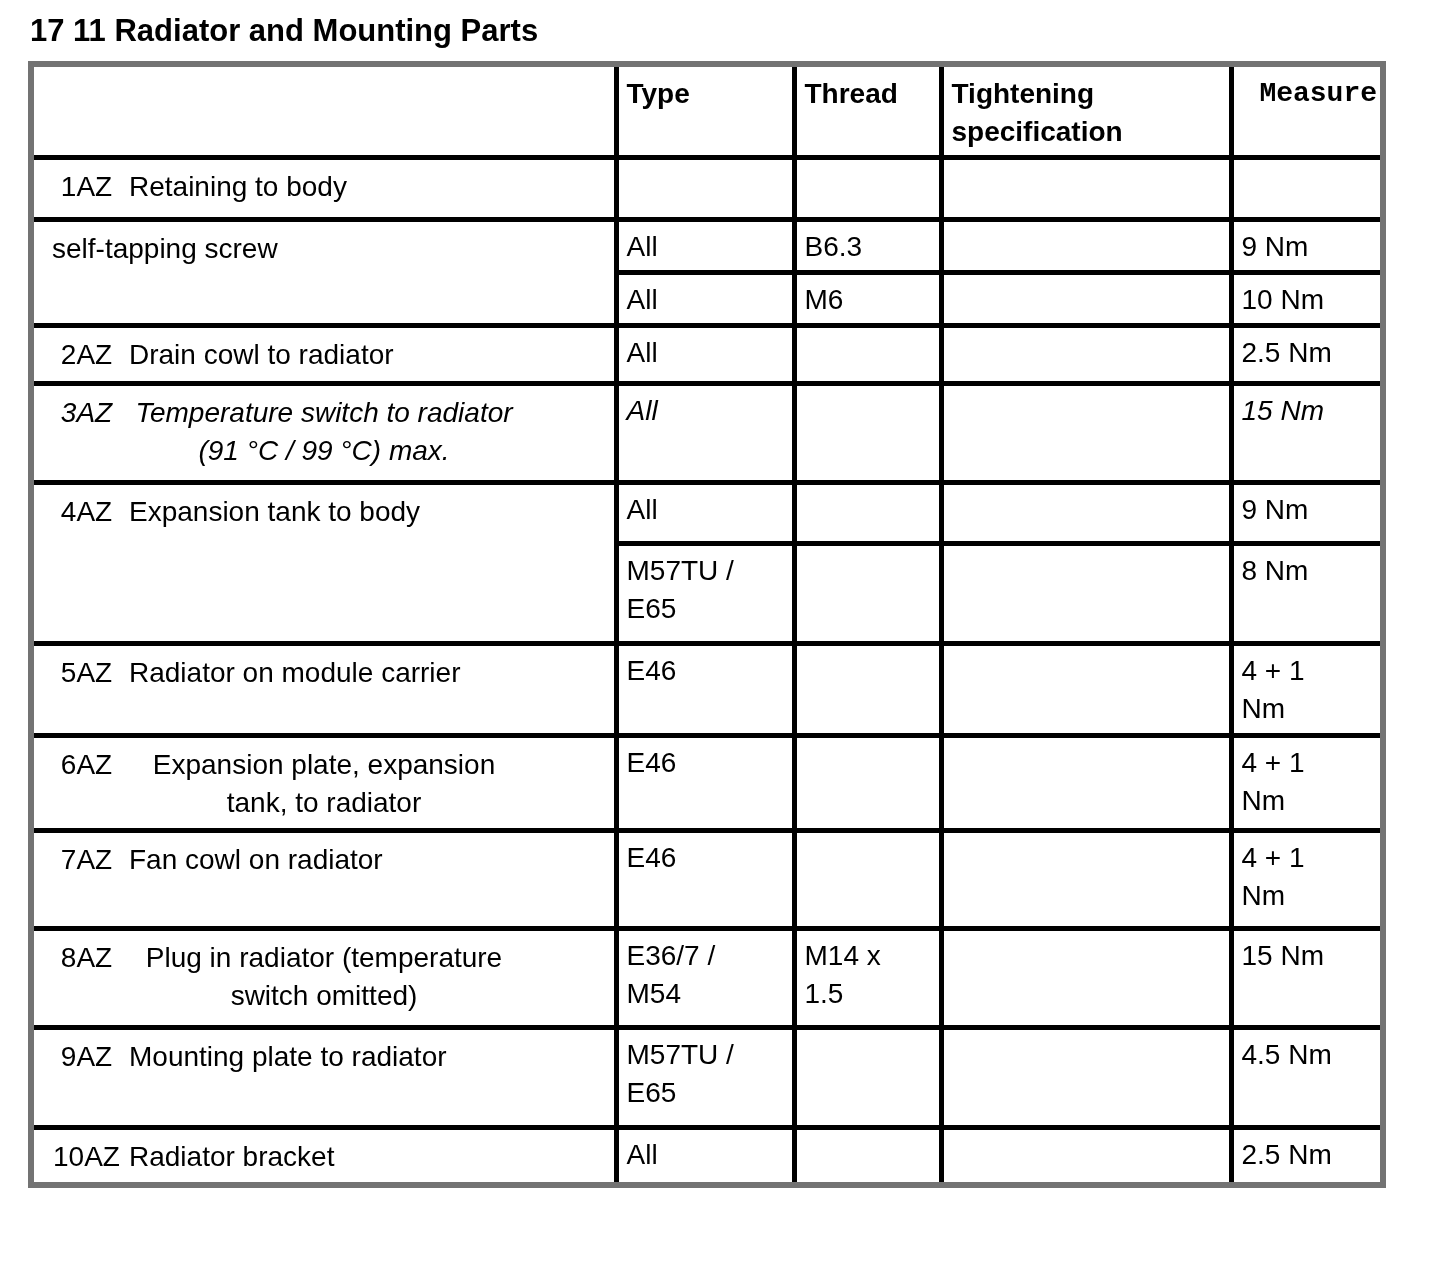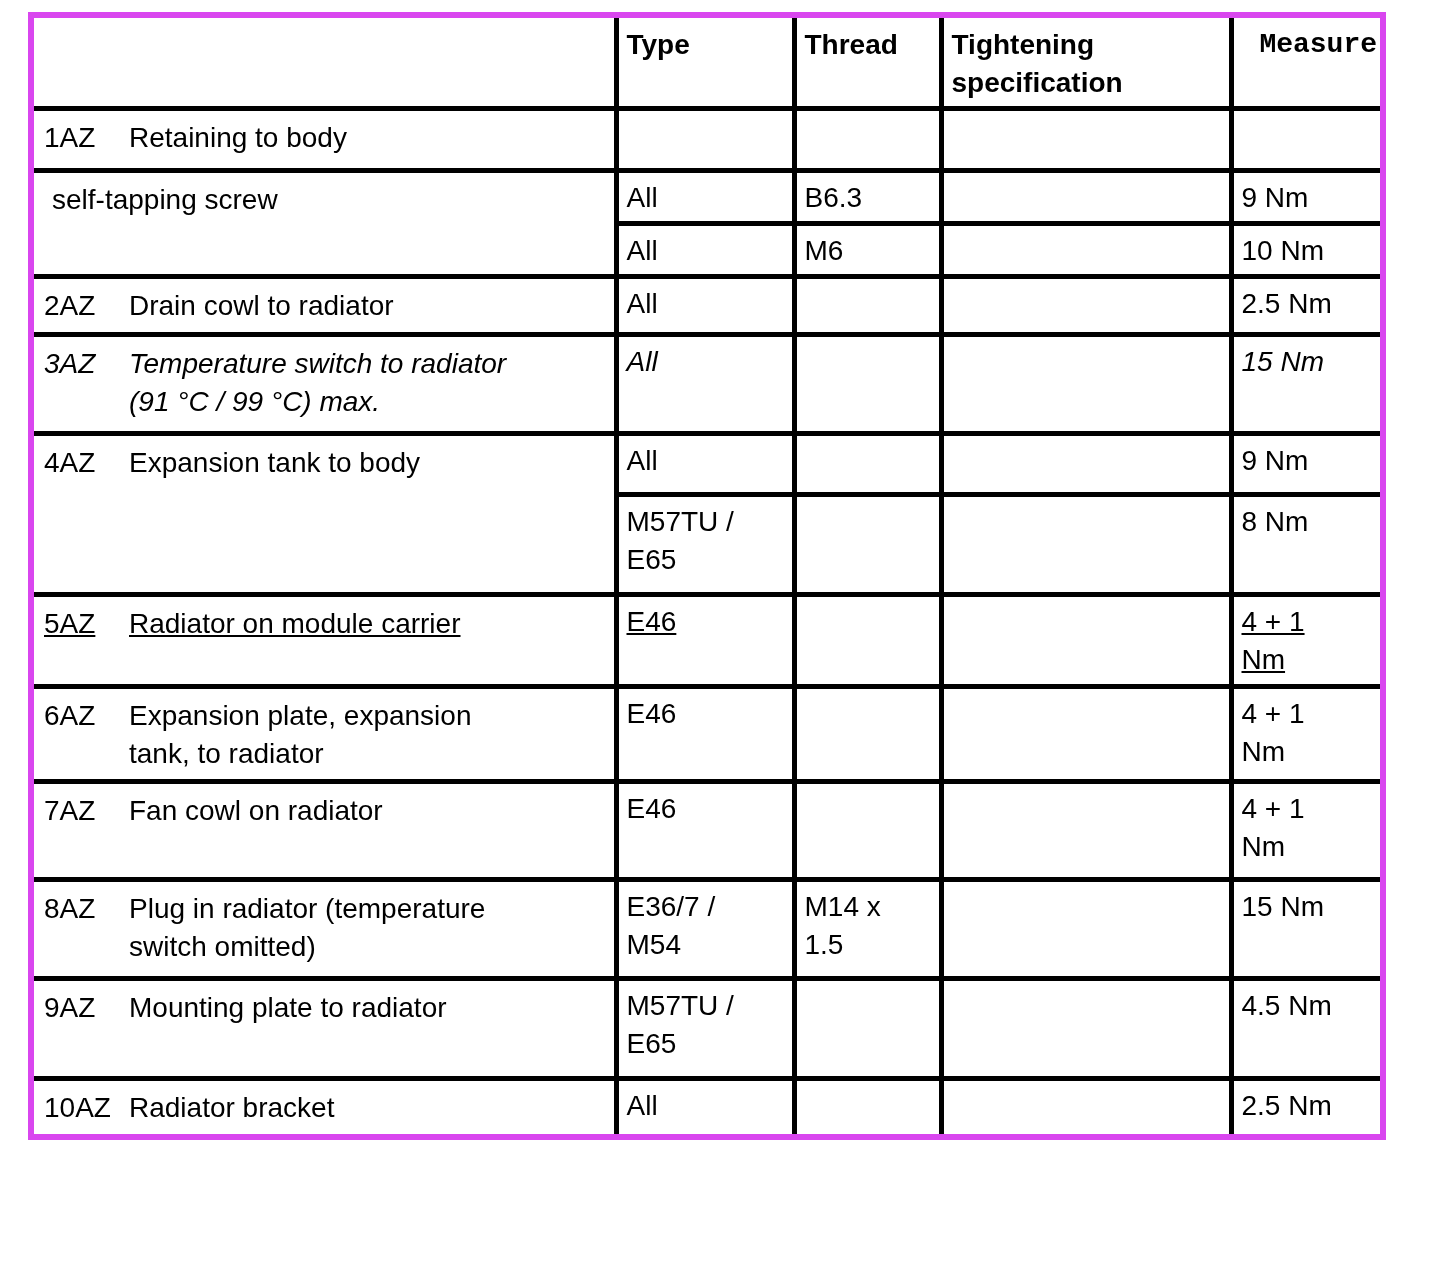--- a/index.html
+++ b/index.html
@@ -20,21 +20,21 @@
   .doc-title {
     font-size: 31px;
     font-weight: bold;
     margin: 0 0 10px 2px;
     line-height: 1.25;
   }
   table.spec {
     border-collapse: collapse;
     table-layout: fixed;
     width: 1352px;
-    border: 6px solid #d946ef;
+    border: 6px solid #737373;
   }
   col.c1 { width: 585px; }
   col.c2 { width: 178px; }
   col.c3 { width: 147px; }
   col.c4 { width: 290px; }
   col.c5 { width: 152px; }
   td, th {
     border: 5px solid #000;
     vertical-align: top;
     font-size: 28px;
@@ -47,35 +47,36 @@
   }
   th.hdr {
     font-weight: bold;
     padding-top: 8px;
   }
   th.hdr-measure {
     text-align: right;
     padding-right: 3px;
     font-family: Liberation Mono, monospace;
   }
-  td.c-desc { padding: 8px 6px 4px 10px; }
+  td.c-desc { padding: 8px 6px 4px 10px; text-align: center; }
   .desc-flex { display: flex; align-items: flex-start; }
   .ref { flex: 0 0 85px; }
   .dtext { max-width: 390px; }
   td.c-desc-sub { padding: 8px 6px 4px 18px; }
   td.c-type    { padding: 6px 30px 4px 8px; }
   td.c-thread  { padding: 6px 24px 4px 8px; }
   td.c-tight   { padding: 6px 8px 4px 8px; }
   td.c-measure { padding: 6px 30px 4px 8px; }
 </style>
 </head>
 <body>
 
 <div class="page">
 
+  <h1 class="doc-title">17 11 Radiator and Mounting Parts</h1>
 
   <table class="spec">
     <colgroup>
       <col class="c1">
         <col class="c2">
         <col class="c3">
         <col class="c4">
         <col class="c5">
     </colgroup>
 
@@ -155,21 +156,21 @@
       <td class="c-tight"></td>
       <td class="c-measure">9 Nm</td>
     </tr>
     <tr style="height:100px;">
       <td class="c-type">M57TU / E65</td>
       <td class="c-thread"></td>
       <td class="c-tight"></td>
       <td class="c-measure">8 Nm</td>
     </tr>
 
-    <tr style="height:92px;text-decoration:underline;">
+    <tr style="height:92px;">
       <td class="c-desc">
         <div class="desc-flex">
           <span class="ref">5AZ</span>
           <span class="dtext">Radiator on module carrier</span>
         </div>
       </td>
       <td class="c-type">E46</td>
       <td class="c-thread"></td>
       <td class="c-tight"></td>
       <td class="c-measure">4 + 1 Nm</td>

